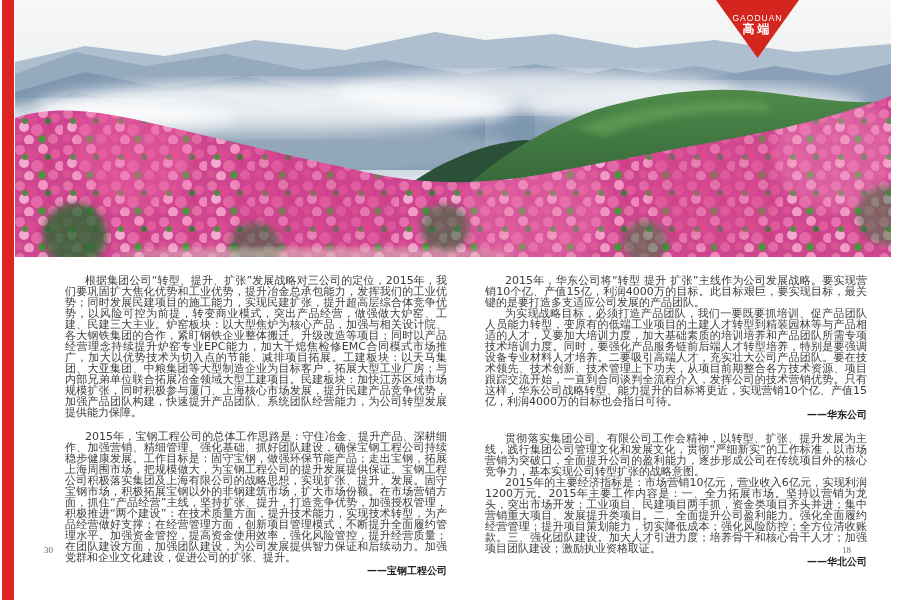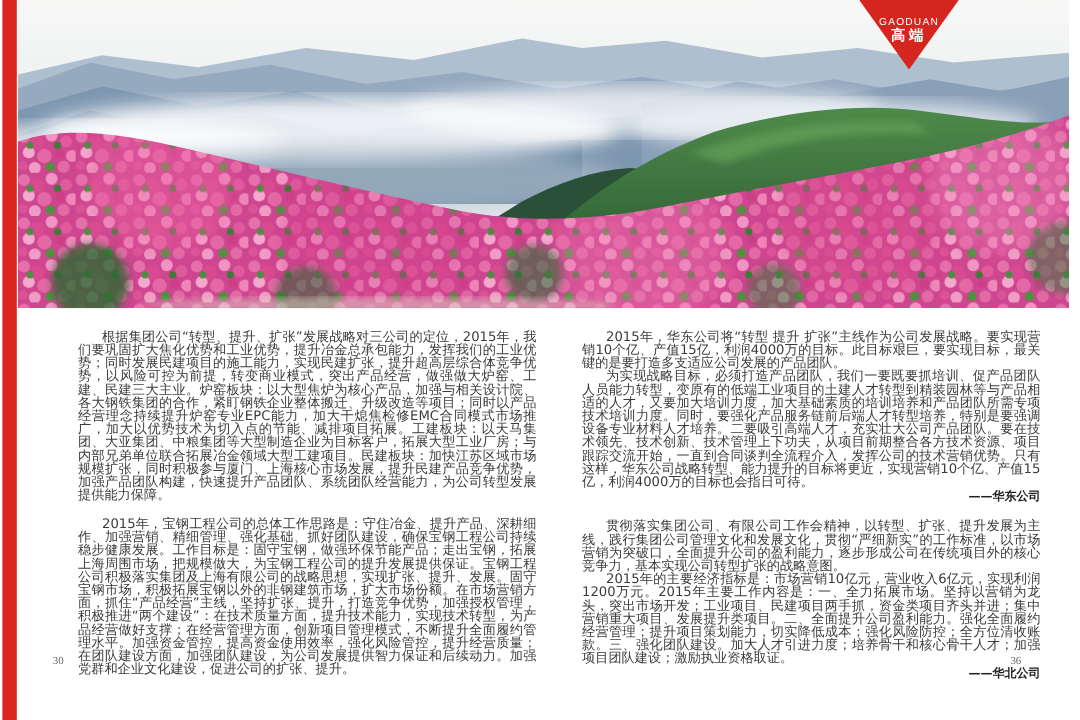--- a/index.html
+++ b/index.html
@@ -152,32 +152,33 @@
 </div>
 
 <div class="columns">
 
   <div class="col left">
     <div class="block">
       <p class="para">根据集团公司“转型、提升、扩张”发展战略对三公司的定位，2015年，我们要巩固扩大焦化优势和工业优势，提升冶金总承包能力，发挥我们的工业优势；同时发展民建项目的施工能力，实现民建扩张，提升超高层综合体竞争优势，以风险可控为前提，转变商业模式，突出产品经营，做强做大炉窑、工建、民建三大主业。炉窑板块：以大型焦炉为核心产品，加强与相关设计院、各大钢铁集团的合作，紧盯钢铁企业整体搬迁、升级改造等项目；同时以产品经营理念持续提升炉窑专业EPC能力，加大干熄焦检修EMC合同模式市场推广，加大以优势技术为切入点的节能、减排项目拓展。工建板块：以天马集团、大亚集团、中粮集团等大型制造企业为目标客户，拓展大型工业厂房；与内部兄弟单位联合拓展冶金领域大型工建项目。民建板块：加快江苏区域市场规模扩张，同时积极参与厦门、上海核心市场发展，提升民建产品竞争优势，加强产品团队构建，快速提升产品团队、系统团队经营能力，为公司转型发展提供能力保障。</p>
     </div>
     <div class="block">
       <p class="para">2015年，宝钢工程公司的总体工作思路是：守住冶金、提升产品、深耕细作、加强营销、精细管理、强化基础、抓好团队建设，确保宝钢工程公司持续稳步健康发展。工作目标是：固守宝钢，做强环保节能产品；走出宝钢，拓展上海周围市场，把规模做大，为宝钢工程公司的提升发展提供保证。宝钢工程公司积极落实集团及上海有限公司的战略思想，实现扩张、提升、发展。固守宝钢市场，积极拓展宝钢以外的非钢建筑市场，扩大市场份额。在市场营销方面，抓住“产品经营”主线，坚持扩张、提升，打造竞争优势，加强授权管理，积极推进“两个建设”：在技术质量方面，提升技术能力，实现技术转型，为产品经营做好支撑；在经营管理方面，创新项目管理模式，不断提升全面履约管理水平。加强资金管控，提高资金使用效率，强化风险管控，提升经营质量；在团队建设方面，加强团队建设，为公司发展提供智力保证和后续动力。加强党群和企业文化建设，促进公司的扩张、提升。</p>
+      <div class="sig">——宝钢工程公司</div>
     </div>
   </div>
 
   <div class="col right">
     <div class="block">
       <p class="para">2015年，华东公司将“转型 提升 扩张”主线作为公司发展战略。要实现营销10个亿、产值15亿，利润4000万的目标。此目标艰巨，要实现目标，最关键的是要打造多支适应公司发展的产品团队。</p>
       <p class="para">为实现战略目标，必须打造产品团队，我们一要既要抓培训、促产品团队人员能力转型，变原有的低端工业项目的土建人才转型到精装园林等与产品相适的人才，又要加大培训力度，加大基础素质的培训培养和产品团队所需专项技术培训力度。同时，要强化产品服务链前后端人才转型培养，特别是要强调设备专业材料人才培养。二要吸引高端人才，充实壮大公司产品团队。要在技术领先、技术创新、技术管理上下功夫，从项目前期整合各方技术资源、项目跟踪交流开始，一直到合同谈判全流程介入，发挥公司的技术营销优势。只有这样，华东公司战略转型、能力提升的目标将更近，实现营销10个亿、产值15亿，利润4000万的目标也会指日可待。</p>
       <div class="sig">——华东公司</div>
     </div>
     <div class="block">
       <p class="para">贯彻落实集团公司、有限公司工作会精神，以转型、扩张、提升发展为主线，践行集团公司管理文化和发展文化，贯彻“严细新实”的工作标准，以市场营销为突破口，全面提升公司的盈利能力，逐步形成公司在传统项目外的核心竞争力，基本实现公司转型扩张的战略意图。</p>
       <p class="para">2015年的主要经济指标是：市场营销10亿元，营业收入6亿元，实现利润1200万元。2015年主要工作内容是：一、全力拓展市场。坚持以营销为龙头，突出市场开发；工业项目、民建项目两手抓，资金类项目齐头并进；集中营销重大项目、发展提升类项目。二、全面提升公司盈利能力。强化全面履约经营管理；提升项目策划能力，切实降低成本；强化风险防控；全方位清收账款。三、强化团队建设。加大人才引进力度；培养骨干和核心骨干人才；加强项目团队建设；激励执业资格取证。</p>
       <div class="sig">——华北公司</div>
     </div>
   </div>
 
 </div>
 
 <div class="pageno left">30</div>
-<div class="pageno right">36</div>
+<div class="pageno right">18</div>
 
 </body></html>

